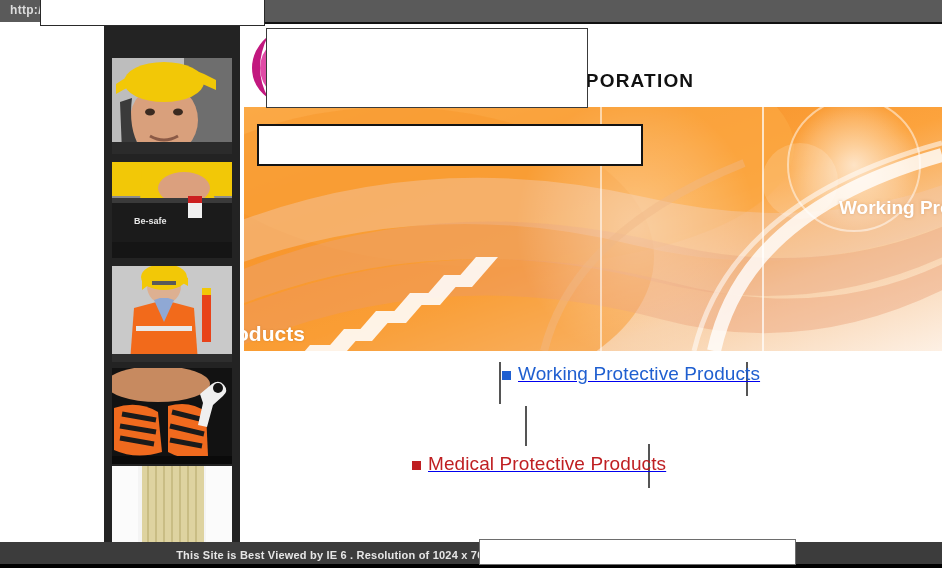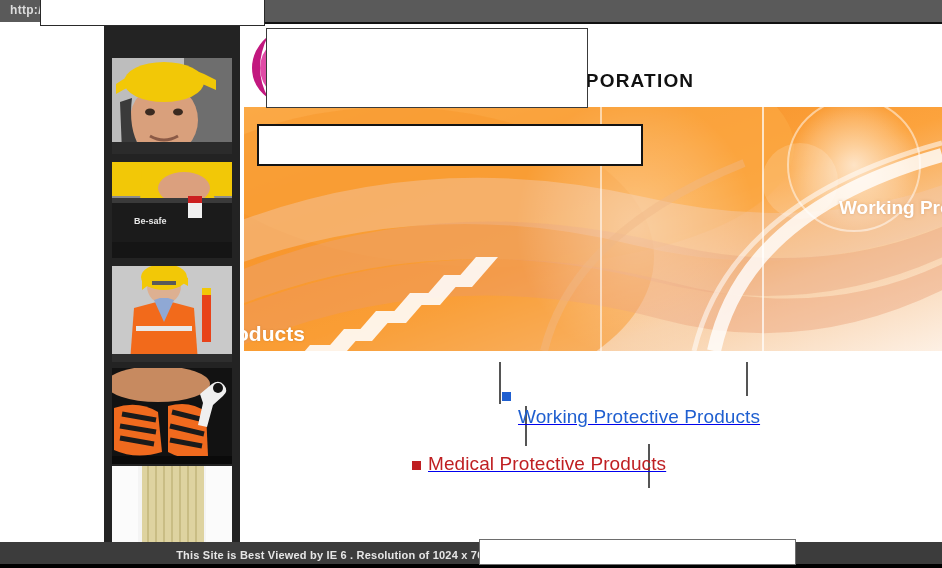--- a/index.html
+++ b/index.html
@@ -445,21 +445,21 @@
       </svg>
     </div>
 
     <div class="cat-tick" style="left:499px; top:362px; height:42px;"></div>
     <div class="cat-tick" style="left:746px; top:362px; height:34px;"></div>
     <div class="cat-tick" style="left:525px; top:406px; height:40px;"></div>
     <div class="cat-tick" style="left:648px; top:444px; height:44px;"></div>
 
     <a class="cat" href="#" style="left:502px; top:363px;">
       <span class="cat-bullet" style="background:#1f5fd0;"></span>
-      <span class="cat-label" style="color:#1f5fd0;margin-top:43px;">Working Protective Products</span>
+      <span class="cat-label" style="color:#1f5fd0;">Working Protective Products</span>
     </a>
 
 
     <a class="cat" href="#" style="left:412px; top:453px;">
       <span class="cat-bullet" style="background:#bf1f22;"></span>
       <span class="cat-label" style="color:#bf1f22;">Medical Protective Products</span>
     </a>
 
     <div class="topnav">
       <div class="topnav-inner">

